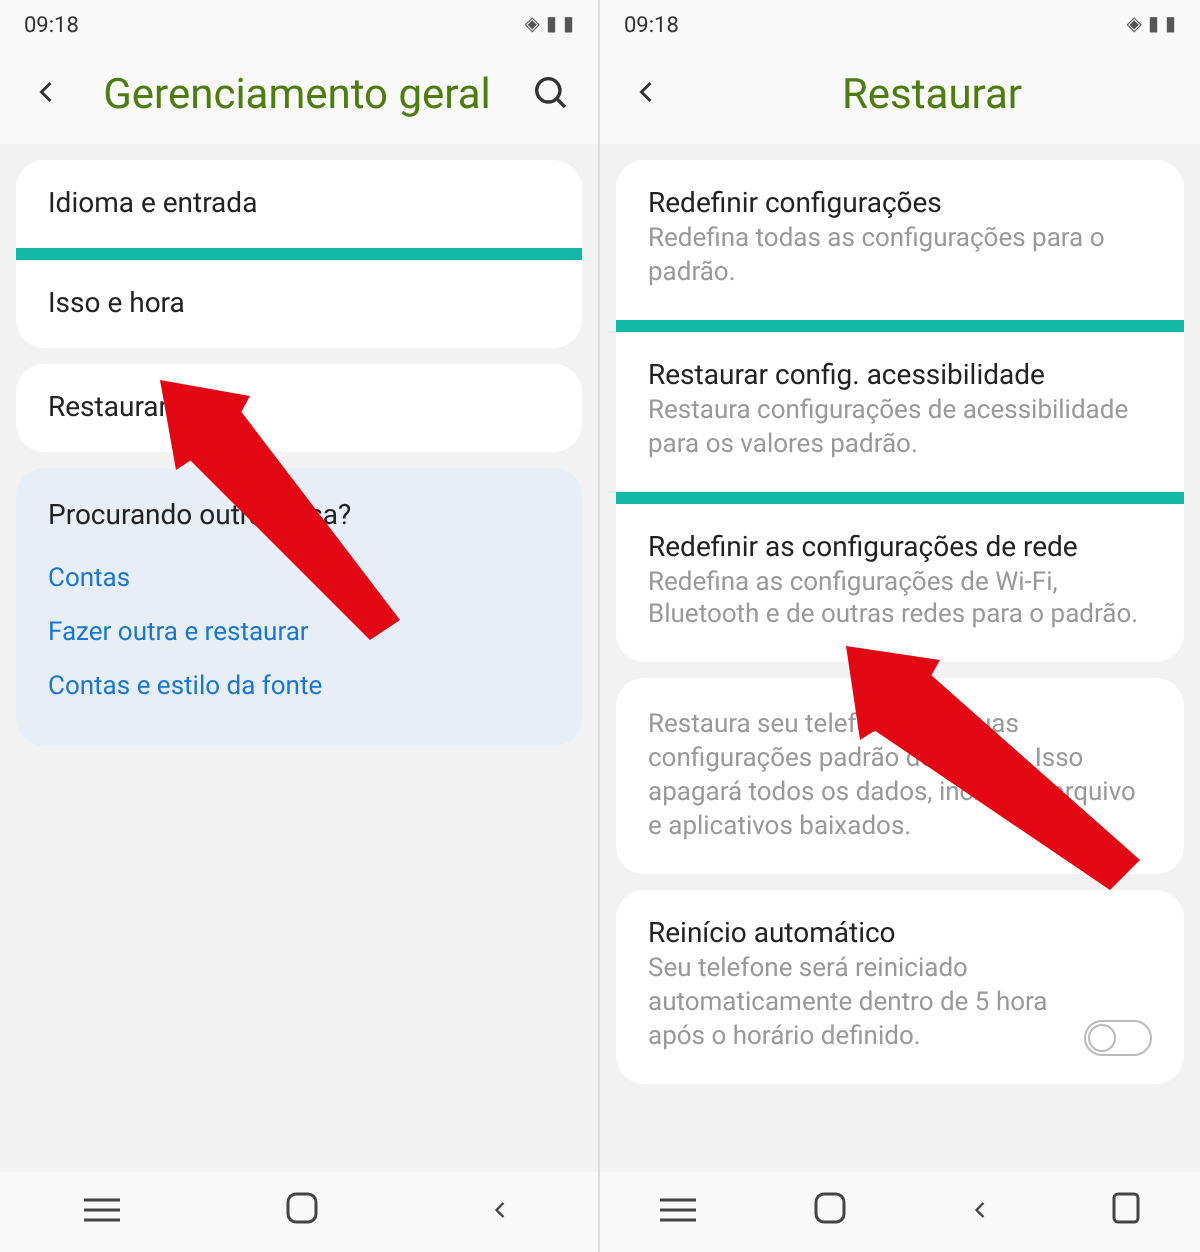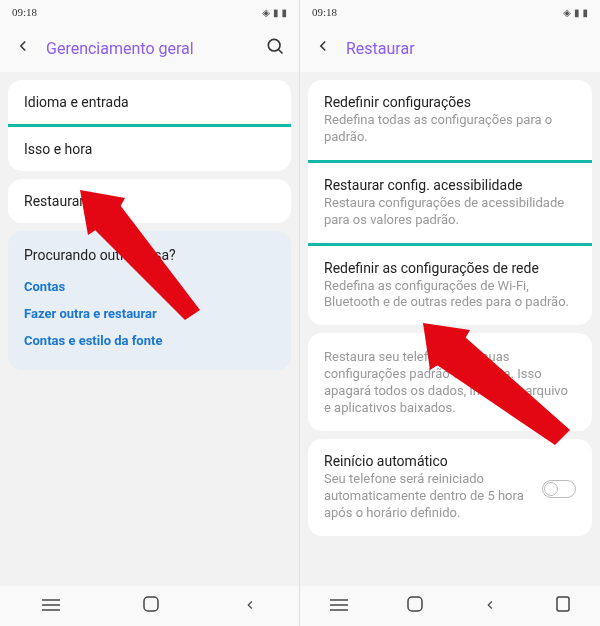--- a/index.html
+++ b/index.html
@@ -20,46 +20,46 @@
     .phone-left { border-right: 1px solid #ddd; }
     .status-bar {
       height: 24px;
       display: flex;
       justify-content: space-between;
       align-items: center;
       padding: 0 12px;
       font-size: 11px;
       color: #333;
       background: #f9f9f9;
-      font-family: Liberation Serif, serif;
     }
     .status-icons { display: flex; gap: 3px; align-items: center; font-size: 10px; color: #555; }
     .header {
       height: 48px;
       display: flex;
       align-items: center;
       padding: 0 14px;
       background: #f9f9f9;
       gap: 14px;
     }
     .header-title {
-      font-size: 16px;
-      color: #8b5cf6;
+      font-size: 21px;
+      color: #4d7c0f;
       flex: 1;
+      text-align: center;
     }
     .header-icon { color: #333; }
     .card {
       background: #fff;
       border-radius: 14px;
       margin: 8px 8px;
       overflow: hidden;
     }
     .item {
       padding: 14px 16px;
-      border-bottom: 3px solid #14b8a6;
+      border-bottom: 6px solid #14b8a6;
     }
     .item:last-child { border-bottom: none; }
     .item-title {
       font-size: 14px;
       color: #222;
     }
     .item-sub {
       font-size: 13px;
       color: #999;
       margin-top: 2px;
@@ -72,28 +72,28 @@
       padding: 16px;
     }
     .search-title {
       font-size: 14px;
       color: #222;
       margin-bottom: 10px;
     }
     .link {
       font-size: 13px;
       color: #1976d2;
-      font-weight: 700;
+      font-weight: 400;
       padding: 6px 0;
       display: block;
     }
     .toggle-row {
       display: flex;
       justify-content: space-between;
-      align-items: center;
+      align-items: flex-end;
     }
     .toggle-text { flex: 1; padding-right: 10px; }
     .toggle {
       width: 34px;
       height: 18px;
       border: 1.5px solid #bbb;
       border-radius: 10px;
       position: relative;
       margin-top: 4px;
       flex-shrink: 0;

